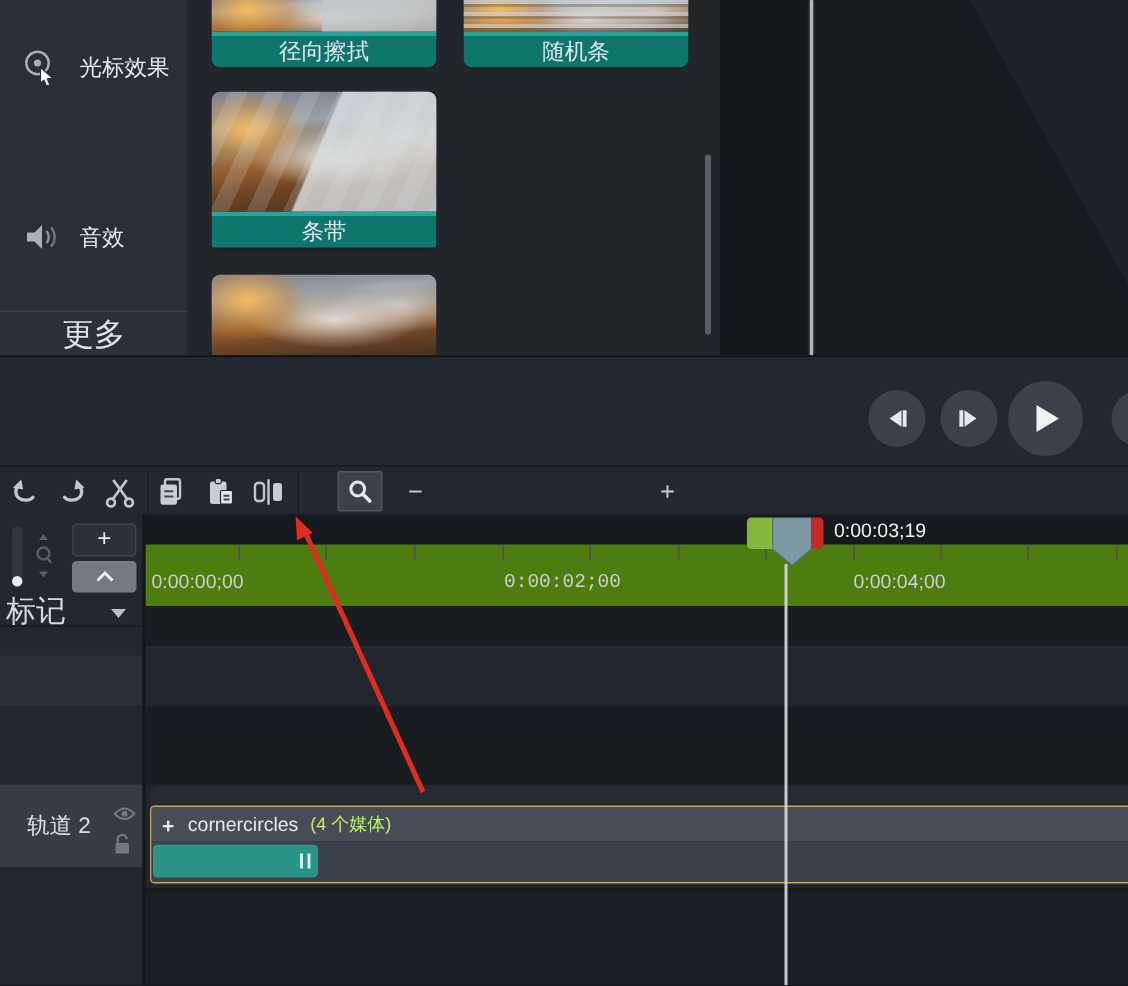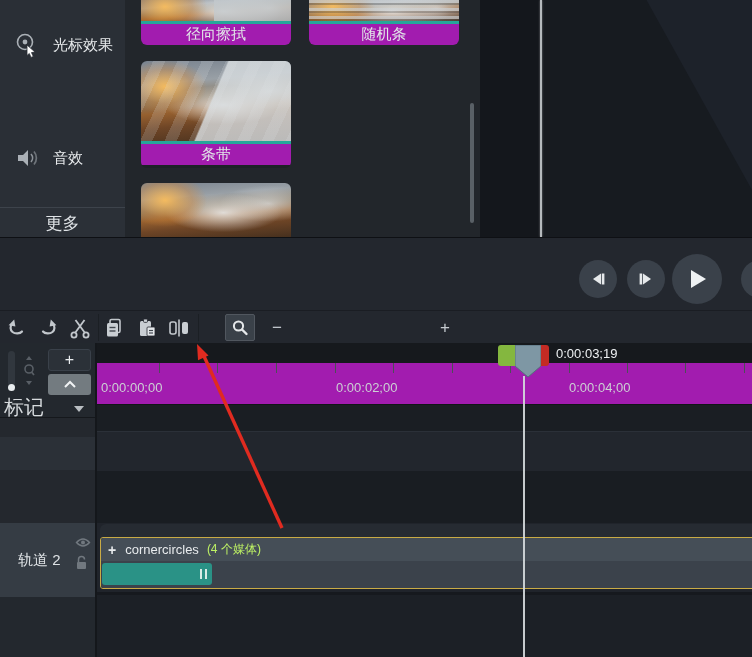--- a/index.html
+++ b/index.html
@@ -6,21 +6,21 @@
   #app{position:relative;width:752px;height:657px;overflow:hidden;
        font-family:"Liberation Sans","DejaVu Sans",sans-serif;
        background:#1a1e23;color:#dfe3e6;-webkit-font-smoothing:antialiased;}
   .abs{position:absolute;}
 
   
   .sidebar{left:0;top:0;width:125px;height:237px;background:#2a2f36;}
   .side-item{position:absolute;left:14px;width:110px;height:34px;display:flex;align-items:center;gap:13px;cursor:pointer;}
   .side-item span{font-size:15px;color:#e8ebed;}
   .side-more{position:absolute;left:0;top:207px;width:125px;height:30px;border-top:1px solid #3d434b;
-             display:flex;align-items:center;justify-content:center;font-size:17px;color:#dfe3e6;background:#2b3037;cursor:pointer;}
+             display:flex;align-items:center;justify-content:center;font-size:21px;color:#dfe3e6;background:#2b3037;cursor:pointer;}
 
   
   .cards{left:125px;top:0;width:355px;height:237px;background:#22262b;overflow:hidden;}
   .card{position:absolute;width:150px;background:#1d2126;border-radius:6px;overflow:hidden;cursor:pointer;}
   .thumb{width:100%;position:relative;
     background-image:
       radial-gradient(ellipse 60px 38px at 16% 32%, rgba(248,188,92,.95), rgba(216,140,60,.40) 45%, transparent 70%),
       radial-gradient(ellipse 90px 30px at 55% 55%, rgba(238,241,243,.85), rgba(238,241,243,0) 65%),
       radial-gradient(ellipse 70px 26px at 85% 38%, rgba(225,229,232,.7), rgba(225,229,232,0) 70%),
       linear-gradient(175deg,#78828e 0%,#99a0a6 26%,#8a7a63 44%,#96602f 58%,#6e4526 74%,#46301e 100%);}
@@ -29,21 +29,21 @@
   .ov-bars{background:repeating-linear-gradient(180deg, rgba(205,210,214,.65) 0 3px, rgba(30,34,38,.25) 3px 5px, transparent 5px 8px);}
   .ov-band{background:
       repeating-linear-gradient(115deg, transparent 0 11px, rgba(222,226,229,.18) 11px 22px),
       linear-gradient(113deg, transparent 47%, rgba(216,221,224,.8) 48%);}
   .ov-wheel{background:conic-gradient(from 8deg at 50% 50%,
       rgba(228,231,233,.85) 0 40deg, rgba(40,45,50,.15) 40deg 95deg,
       rgba(228,231,233,.85) 95deg 135deg, rgba(40,45,50,.15) 135deg 185deg,
       rgba(228,231,233,.85) 185deg 225deg, rgba(40,45,50,.15) 225deg 275deg,
       rgba(228,231,233,.85) 275deg 315deg, rgba(40,45,50,.15) 315deg 360deg);}
   .accent{height:3px;background:#26a69a;}
-  .card-label{height:21px;display:flex;align-items:center;justify-content:center;font-size:15px;color:#e2e6e8;background:#a21caf;}
+  .card-label{height:21px;display:flex;align-items:center;justify-content:center;font-size:15px;color:#e2e6e8;background:#0f766e;}
   .cards-scrollbar{position:absolute;right:6px;top:103px;width:4px;height:120px;border-radius:2px;background:#596066;cursor:pointer;}
 
   
   .preview{left:480px;top:0;width:272px;height:237px;background:#14171c;overflow:hidden;}
   .pv-right{position:absolute;left:61px;top:0;right:0;bottom:0;background:#171b20;}
   .pv-diag{position:absolute;left:61px;top:0;right:0;height:200px;
            clip-path:polygon(50% 0,100% 0,100% 95%);background:#1d222a;}
   .pv-line{position:absolute;left:60px;top:0;width:2px;height:237px;background:#b5babd;box-shadow:0 0 2px rgba(255,255,255,.5);}
 
   
@@ -76,21 +76,21 @@
   .caret-down{position:absolute;left:74px;top:8px;width:0;height:0;border-left:5px solid transparent;border-right:5px solid transparent;border-top:6px solid #b9bec2;}
   .lc-band1{position:absolute;left:0;top:74px;width:95px;height:20px;background:#24282e;border-top:1px solid #15181c;}
   .lc-band2{position:absolute;left:0;top:94px;width:95px;height:33px;background:#2b3037;}
   .lc-band3{position:absolute;left:0;top:127px;width:95px;height:53px;background:#24282e;}
   .track-head{position:absolute;left:0;width:95px;background:#353c44;}
   .track-head .tlabel{position:absolute;left:18px;top:50%;transform:translateY(-50%);font-size:15px;color:#dde1e4;}
   .thicon{position:absolute;left:75px;opacity:.75;cursor:pointer;}
 
   .tl-main{position:absolute;left:97px;top:0;width:655px;height:314px;overflow:hidden;}
   .strip-top{position:absolute;left:0;top:0;width:655px;height:20px;background:#16191d;}
-  .ruler{position:absolute;left:0;top:20px;width:655px;height:41px;background:#a21caf;border-bottom:1px solid #121519;}
+  .ruler{position:absolute;left:0;top:20px;width:655px;height:41px;background:#4d7c0f;border-bottom:1px solid #121519;}
   .tick{position:absolute;top:0;width:1px;height:10px;background:#4b5056;}
   .rlabel{position:absolute;top:17px;font-size:13px;color:#ccd0d4;}
   .band-a{position:absolute;left:0;top:62px;width:655px;height:26px;background:#1a1e23;}
   .band-b{position:absolute;left:0;top:88px;width:655px;height:40px;background:#22262d;border-top:1px solid #2b3038;}
   .band-c{position:absolute;left:0;top:128px;width:655px;height:52px;background:#191d22;}
   .lane2{position:absolute;left:0;top:180px;width:655px;height:69px;background:#20242b;}
   .lane-div{position:absolute;left:0;top:249px;width:655px;height:3px;background:#16191e;}
   .lane1{position:absolute;left:0;top:252px;width:655px;height:62px;background:#1c2026;}
 
   
@@ -287,21 +287,21 @@
         </svg>
       </div>
       <div class="marker-row">
         <span>标记</span>
         <div class="caret-down"></div>
       </div>
       <div class="lc-band1"></div>
       <div class="lc-band2"></div>
       <div class="lc-band3"></div>
 
-      <div class="track-head" style="top:180px;height:74px;">
+      <div class="track-head" style="top:180px;height:55px;">
         <span class="tlabel">轨道 2</span>
         <svg class="thicon" style="top:14px;" width="16" height="11" viewBox="0 0 16 11">
           <path d="M1.5 5.5 Q8 -1.5 14.5 5.5 Q8 12.5 1.5 5.5 Z" fill="none" stroke="#858c93" stroke-width="1.4"></path>
           <circle cx="8" cy="5.5" r="2" fill="#858c93"></circle>
         </svg>
         <svg class="thicon" style="top:32px;" width="13" height="15" viewBox="0 0 13 15">
           <path d="M3.5 7 V4.5 a3 3 0 0 1 6 0" fill="none" stroke="#858c93" stroke-width="1.5"></path>
           <rect x="2" y="7" width="9" height="7" rx="1" fill="#858c93"></rect>
         </svg>
       </div>
@@ -318,21 +318,21 @@
             <div class="tick" style="left: 238px;"></div>
             <div class="tick" style="left: 296px;"></div>
             <div class="tick" style="left: 355px;"></div>
             <div class="tick" style="left: 413px;"></div>
             <div class="tick" style="left: 472px;"></div>
             <div class="tick" style="left: 530px;"></div>
             <div class="tick" style="left: 588px;"></div>
             <div class="tick" style="left: 647px;"></div>
           </div>
         <span class="rlabel" style="left:4px;">0:00:00;00</span>
-        <span class="rlabel" style="left:239px;">0:00:02;00</span>
+        <span class="rlabel" style="left:239px;font-family:Liberation Mono, monospace;">0:00:02;00</span>
         <span class="rlabel" style="left:472px;">0:00:04;00</span>
       </div>
       <div class="band-a"></div>
       <div class="band-b"></div>
       <div class="band-c"></div>
       <div class="lane2"></div>
       <div class="lane-div"></div>
       <div class="lane1"></div>
 
       <div class="groupclip">

